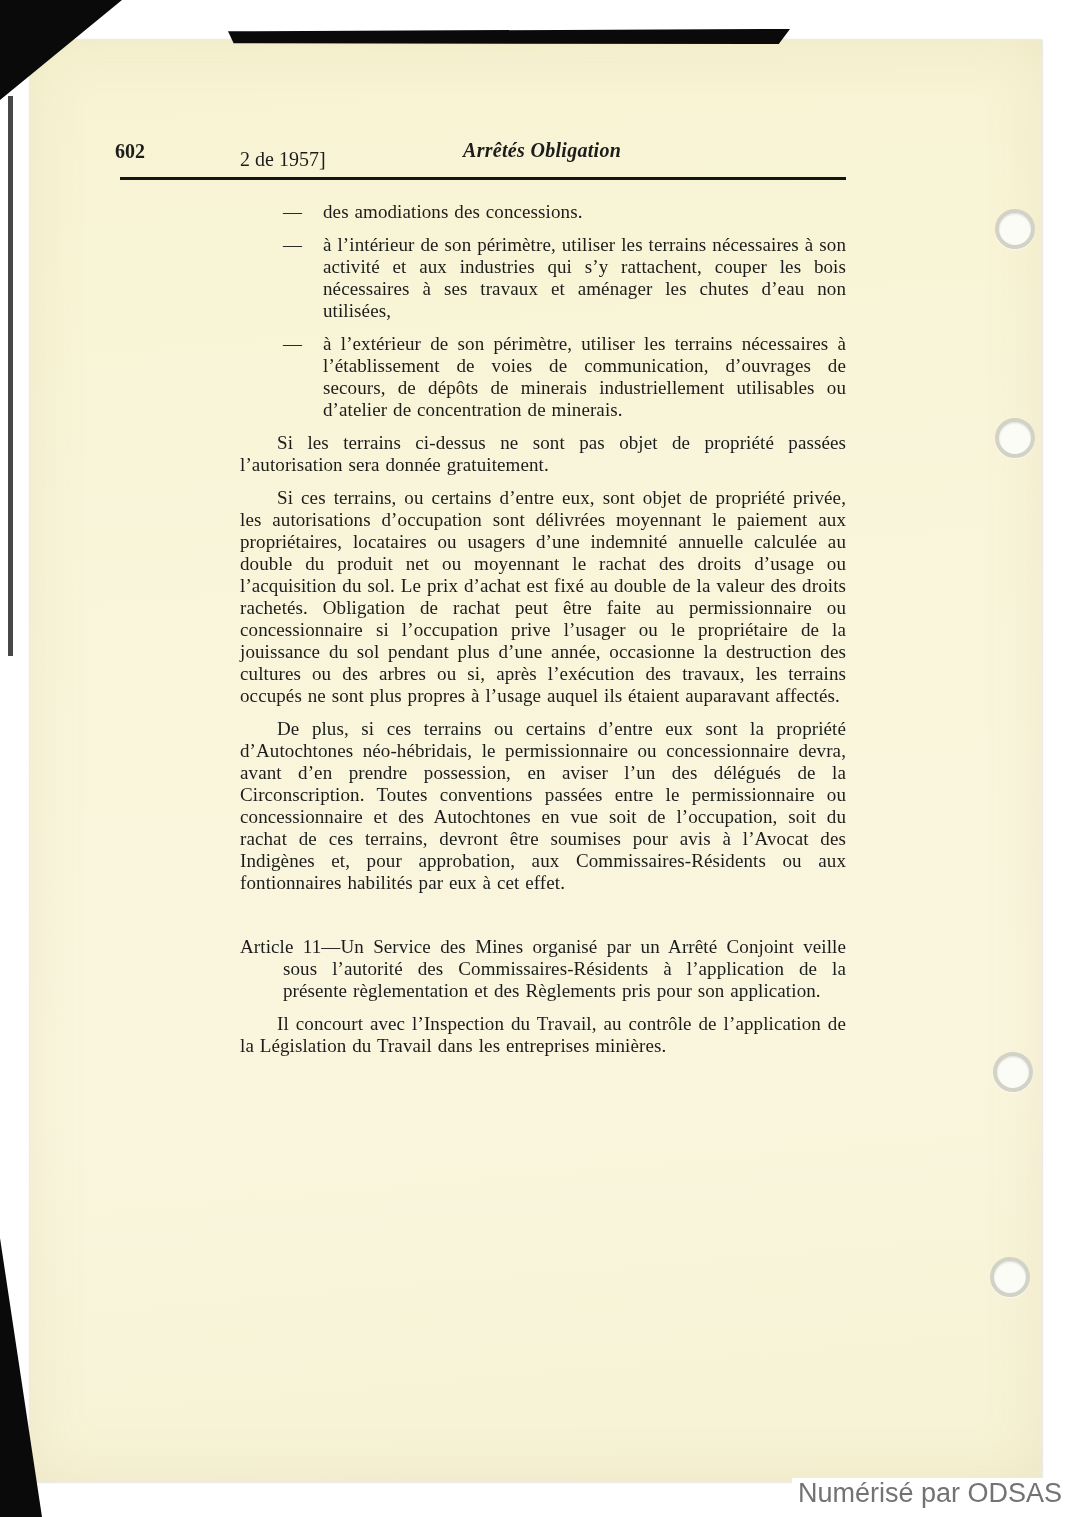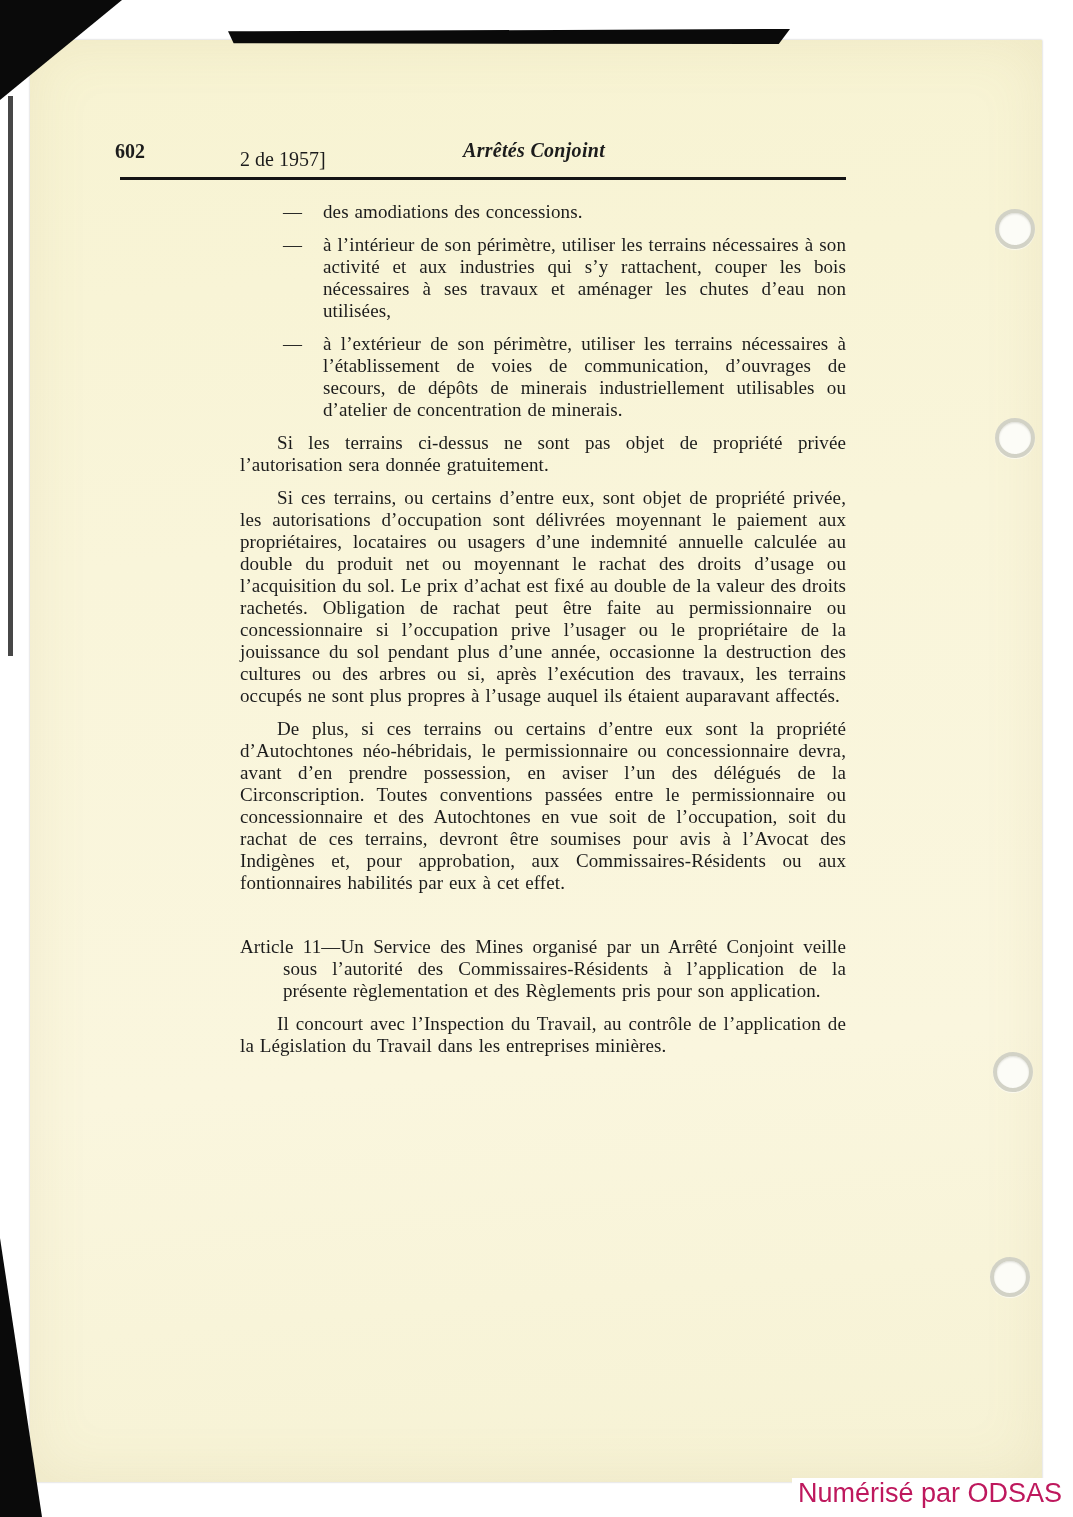--- a/index.html
+++ b/index.html
@@ -110,34 +110,34 @@
     flex: 1 1 auto;
     text-align: justify;
   }
 
   
   .scan-credit {
     position: absolute;
     right: 11px; bottom: 8px;
     font-family: "Liberation Sans", sans-serif;
     font-size: 27px;
-    color: #be185d;
+    color: #737373;
     background: #ffffff;
     padding-left: 6px;
   }
 </style>
 </head>
 <body>
 
 <div class="paper">
 
   <header class="page-header">
     <span class="page-number">602</span>
     <span class="doc-reference">2 de 1957]</span>
-    <span class="running-title">Arrêtés Conjoint</span>
+    <span class="running-title">Arrêtés Obligation</span>
     <div class="header-rule"></div>
   </header>
 
   <main class="content">
 
     <div class="dash-item first">
       <span class="dash">—</span>
       <span class="dash-text">des amodiations des concessions.</span>
     </div>
 
@@ -145,21 +145,21 @@
     <div class="dash-item">
       <span class="dash">—</span>
       <span class="dash-text">à l’intérieur de son périmètre, utiliser les terrains nécessaires à son activité et aux industries qui s’y rattachent, couper les bois nécessaires à ses travaux et aménager les chutes d’eau non utilisées,</span>
     </div>
 
     <div class="dash-item">
       <span class="dash">—</span>
       <span class="dash-text">à l’extérieur de son périmètre, utiliser les terrains nécessaires à l’établissement de voies de communication, d’ouvrages de secours, de dépôts de minerais industriellement utilisables ou d’atelier de concentration de minerais.</span>
     </div>
 
-    <p class="indent">Si les terrains ci-dessus ne sont pas objet de propriété privée l’autorisation sera donnée gratuitement.</p>
+    <p class="indent">Si les terrains ci-dessus ne sont pas objet de propriété passées l’autorisation sera donnée gratuitement.</p>
     <p class="indent">Si ces terrains, ou certains d’entre eux, sont objet de propriété privée, les autorisations d’occupation sont délivrées moyennant le paiement aux propriétaires, locataires ou usagers d’une indemnité annuelle calculée au double du produit net ou moyennant le rachat des droits d’usage ou l’acquisition du sol. Le prix d’achat est fixé au double de la valeur des droits rachetés. Obligation de rachat peut être faite au permissionnaire ou concessionnaire si l’occupation prive l’usager ou le propriétaire de la jouissance du sol pendant plus d’une année, occasionne la destruction des cultures ou des arbres ou si, après l’exécution des travaux, les terrains occupés ne sont plus propres à l’usage auquel ils étaient auparavant affectés.</p>
     <p class="indent">De plus, si ces terrains ou certains d’entre eux sont la propriété d’Autochtones néo-hébridais, le permissionnaire ou concessionnaire devra, avant d’en prendre possession, en aviser l’un des délégués de la Circonscription. Toutes conventions passées entre le permissionnaire ou concessionnaire et des Autochtones en vue soit de l’occupation, soit du rachat de ces terrains, devront être soumises pour avis à l’Avocat des Indigènes et, pour approbation, aux Commissaires-Résidents ou aux fontionnaires habilités par eux à cet effet.</p>
 
     <p class="article gap-top">Article 11—Un Service des Mines organisé par un Arrêté Conjoint veille sous l’autorité des Commissaires-Résidents à l’application de la présente règlementation et des Règlements pris pour son application.</p>
 
     <p class="indent">Il concourt avec l’Inspection du Travail, au contrôle de l’application de la Législation du Travail dans les entreprises minières.</p>
 
   </main>
 </div>
 

